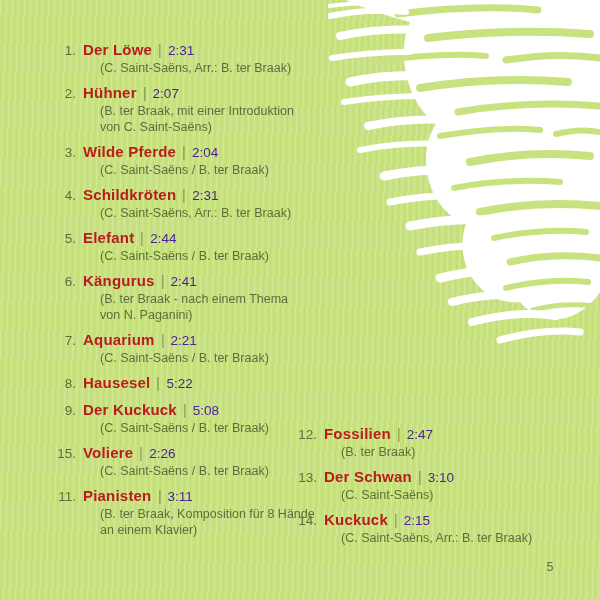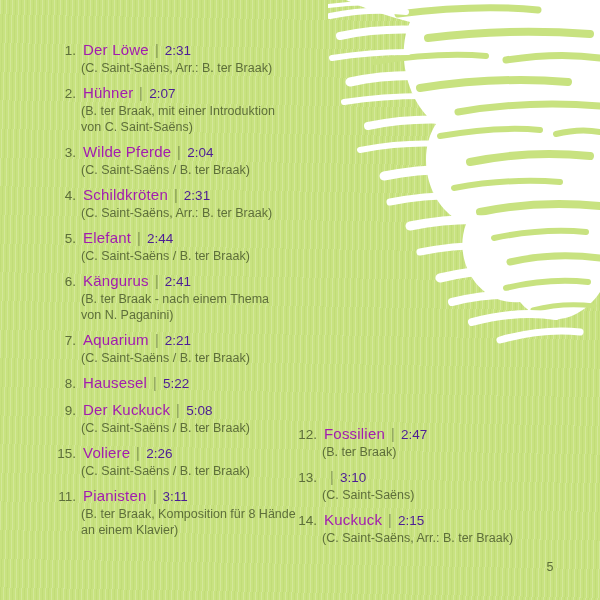--- a/index.html
+++ b/index.html
@@ -43,36 +43,36 @@
   }
   .no {
     flex: none;
     width: 22px;
     text-align: right;
     margin-right: 7px;
     font-size: 13.5px;
     color: #5d6e3a;
   }
   .title {
-    font-weight: normal;
-    color: #a21caf;
+    font-weight: bold;
+    color: #b91c1c;
     letter-spacing: 0.2px;
   }
   .sep {
     color: #5d6e3a;
     margin: 0 6px;
     font-weight: normal;
     transform: scaleX(0.6);
   }
   .time {
     color: #4c1d95;
     font-size: 13.5px;
   }
   .credit {
-    margin-left: 27px;
+    margin-left: 46px;
     color: #5d6e3a;
     font-size: 12.5px;
     line-height: 16px;
     white-space: pre-line;
   }
 
   .page-number {
     position: absolute;
     left: 540px;
     top: 560px;
@@ -252,20 +252,21 @@
       <span class="title">Fossilien</span>
       <span class="sep">|</span>
       <span class="time">2:47</span>
     </div>
     <div class="credit">(B. ter Braak)</div>
   </div>
 
   <div class="track">
     <div class="track-head">
       <span class="no">13.</span>
+      <span class="title">Der Schwan</span>
       <span class="sep">|</span>
       <span class="time">3:10</span>
     </div>
     <div class="credit">(C. Saint-Saëns)</div>
   </div>
 
   <div class="track">
     <div class="track-head">
       <span class="no">14.</span>
       <span class="title">Kuckuck</span>

